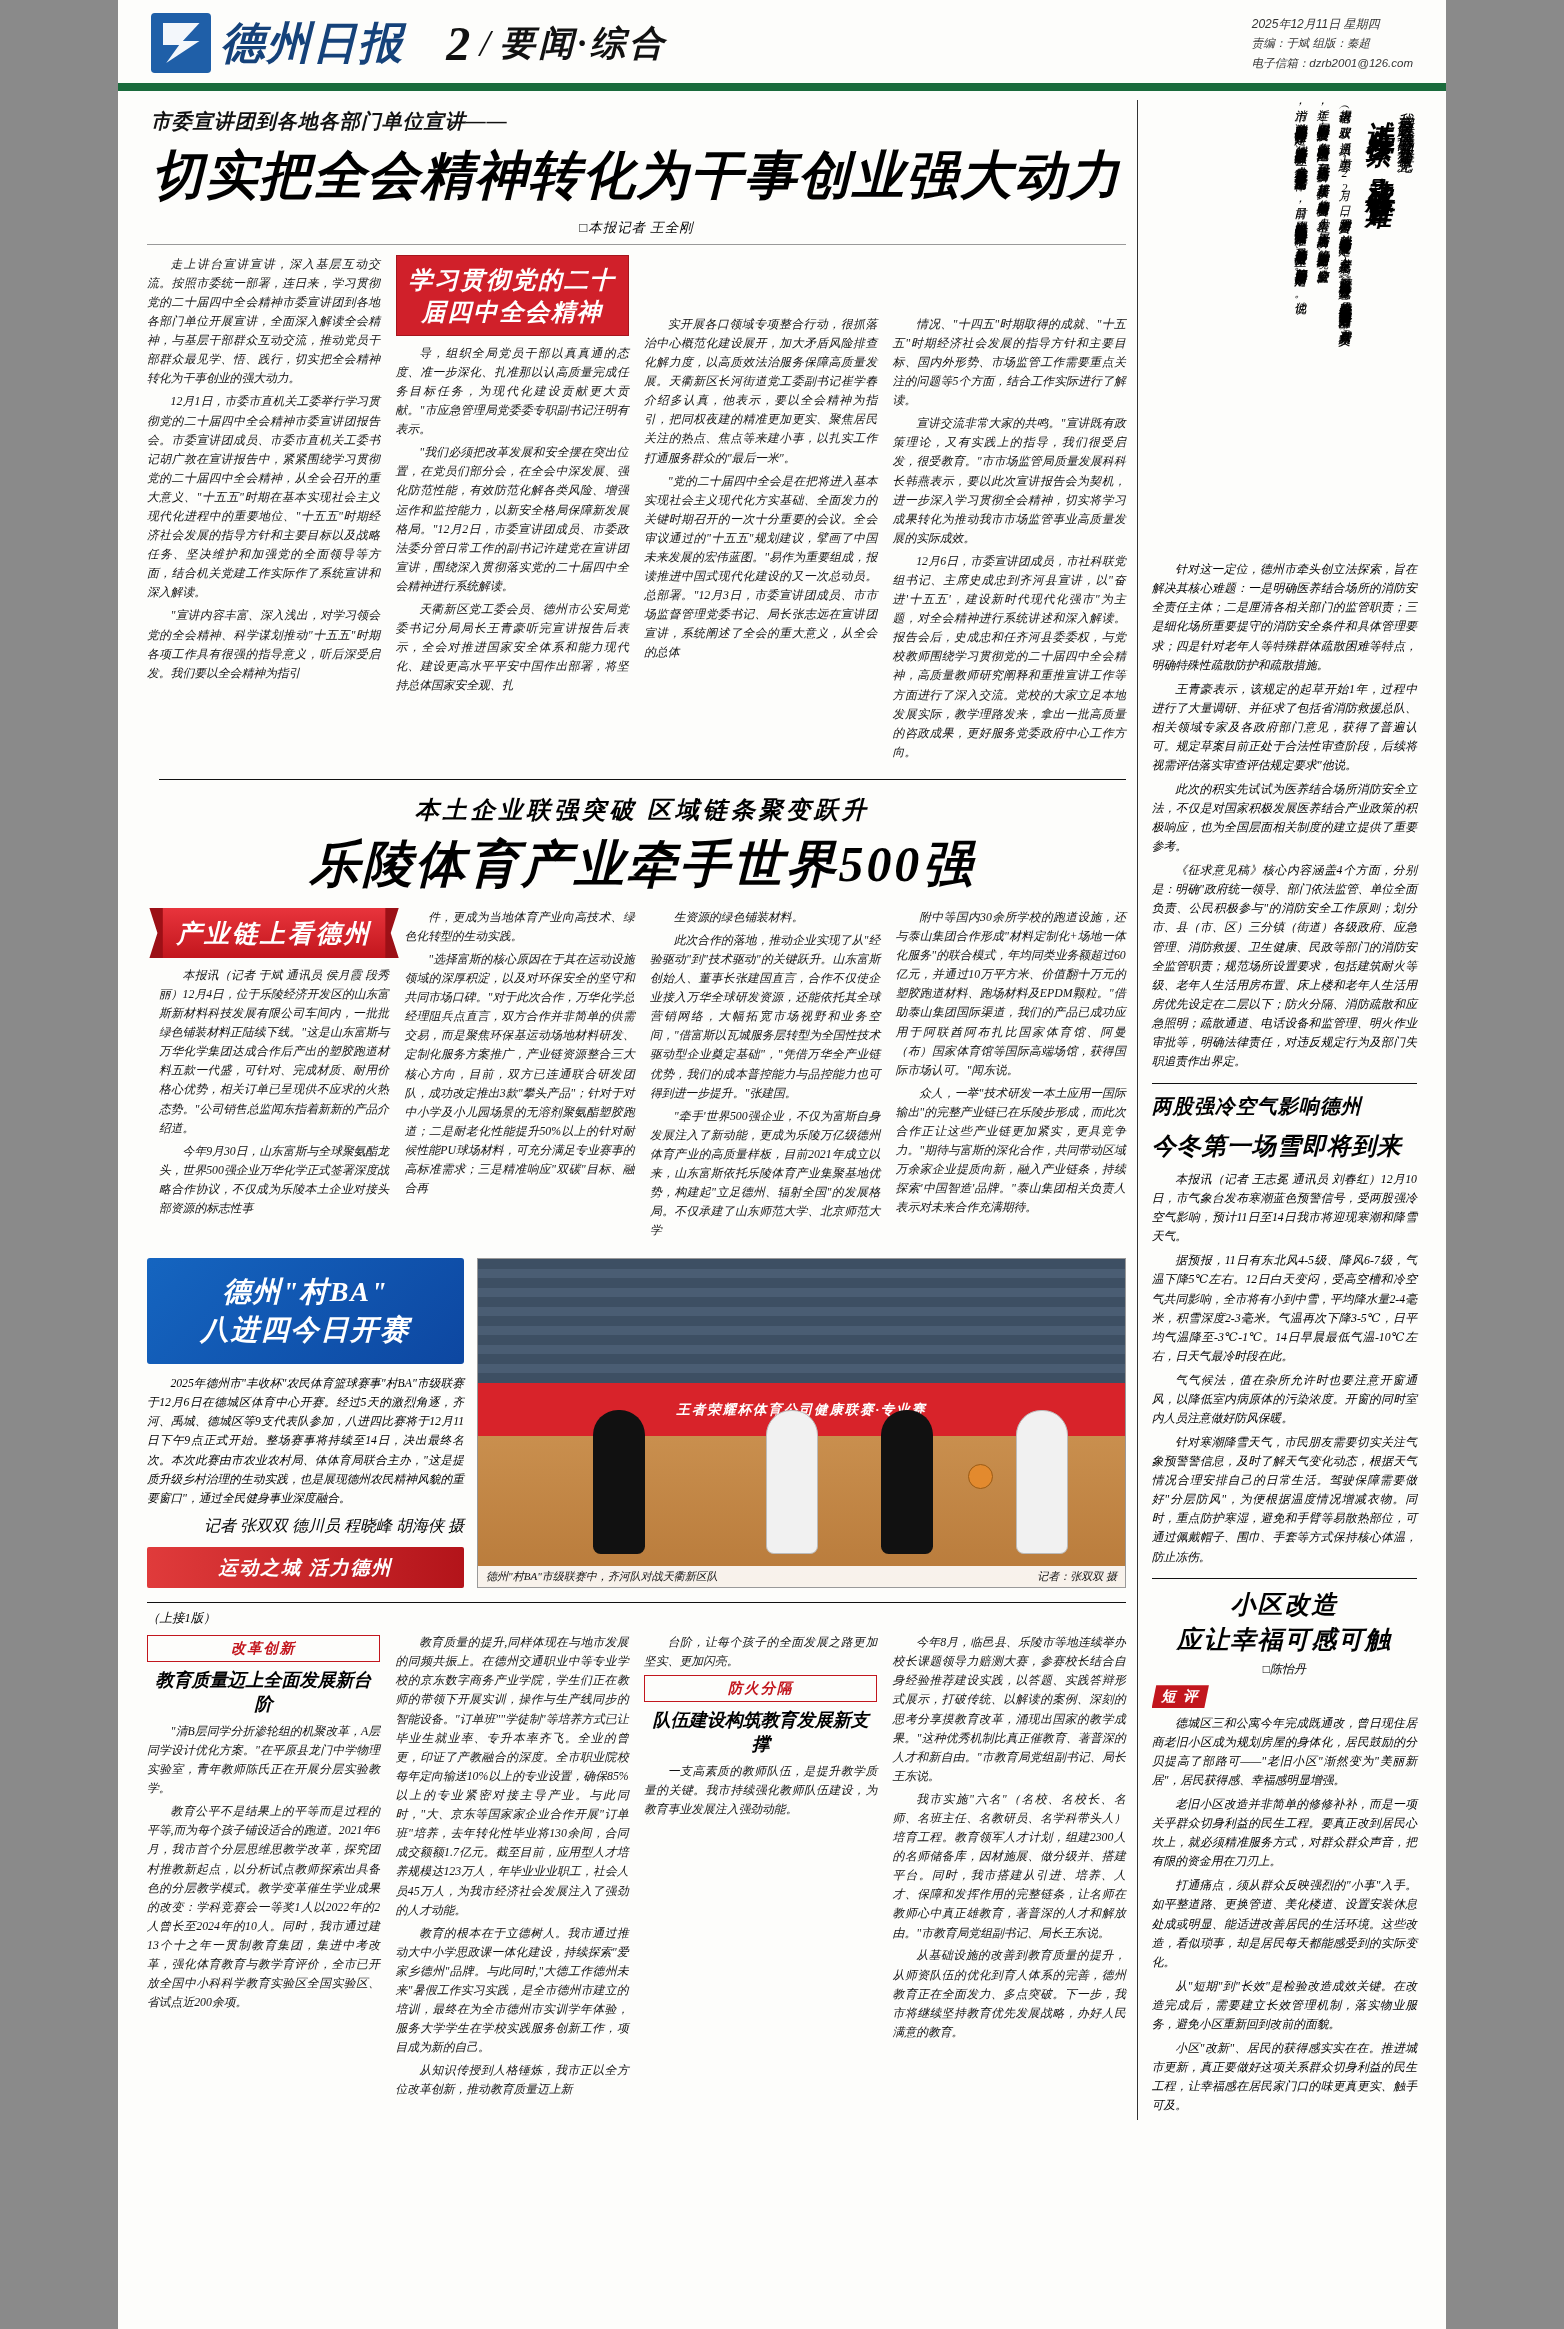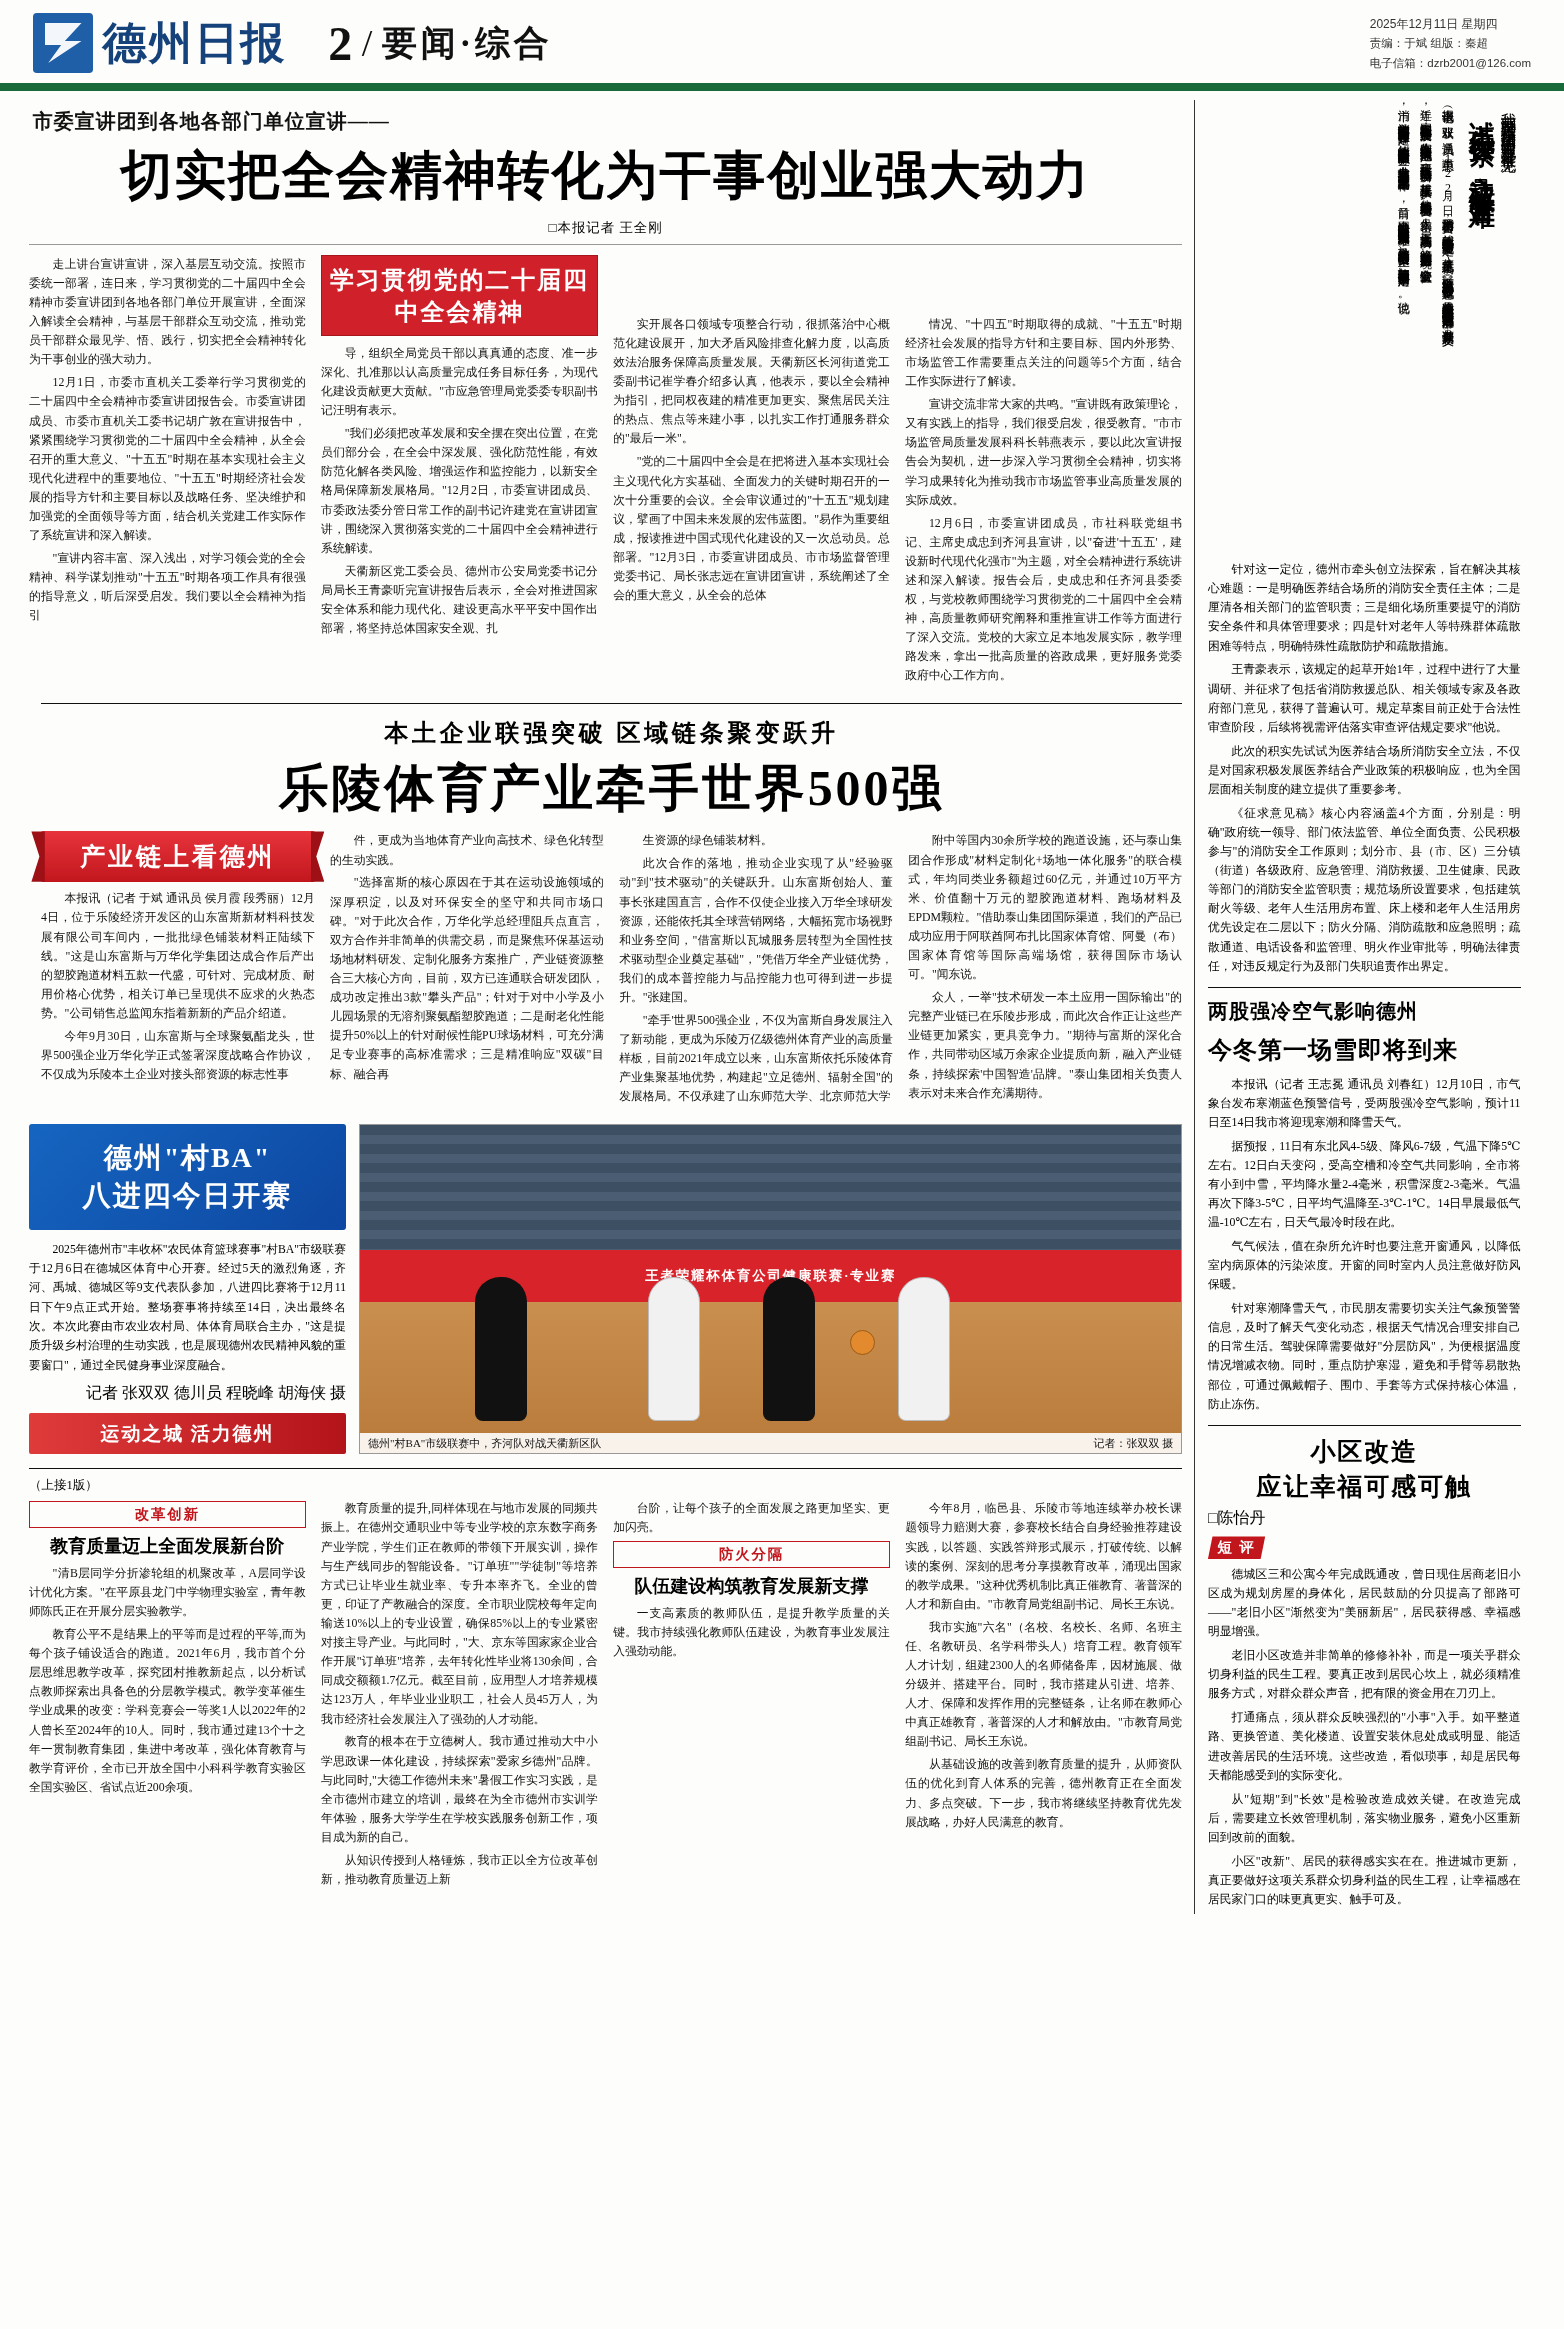--- a/index.html
+++ b/index.html
@@ -2,27 +2,28 @@
 <html><head>
 <meta charset="utf-8">
 <style>
   * { box-sizing: border-box; }
   body {
     margin: 0;
     background: #8a8a8a;
     font-family: "Liberation Serif", "DejaVu Serif", serif;
   }
   .page {
-    width: 1564px;
+    width: 1328px;
     height: 2330px;
     margin: 0 auto;
     background: #fdfdfb;
     position: relative;
     padding: 0;
     overflow: hidden;
+    font-style: italic;
   }
 
   
   .masthead {
     display: flex;
     align-items: center;
     padding: 13.4px 33px 9.6px 33px;
     border-bottom: 2.9px solid #1a6b3c;
     position: relative;
   }
@@ -305,21 +306,21 @@
   .r-divider { border-top: 1.9px solid #111; margin: 11.5px 0 7.7px; }
   .center-head {
     text-align:center; font-size:25px; font-weight:bold; letter-spacing:1.9px; line-height:1.4;
   }
   .comment-tag {
     display:inline-block;
     background:#c2161d; color:#fff; font-size:14.4px; font-weight:bold;
     padding:1.9px 9.6px; letter-spacing:1.9px;
     clip-path: polygon(8% 0,100% 0,92% 100%,0 100%);
   }
-  .sign { font-size:16px; margin:3.8px 0 7.7px; }
+  .sign { font-size:12px; text-align:center; margin:3.8px 0 7.7px; }
 </style>
 </head>
 <body>
 
 <div class="page">
 
   <div class="masthead">
     <div class="logo-block">
       <div class="logo-mark"></div>
       <div class="paper-name">德州日报</div>

